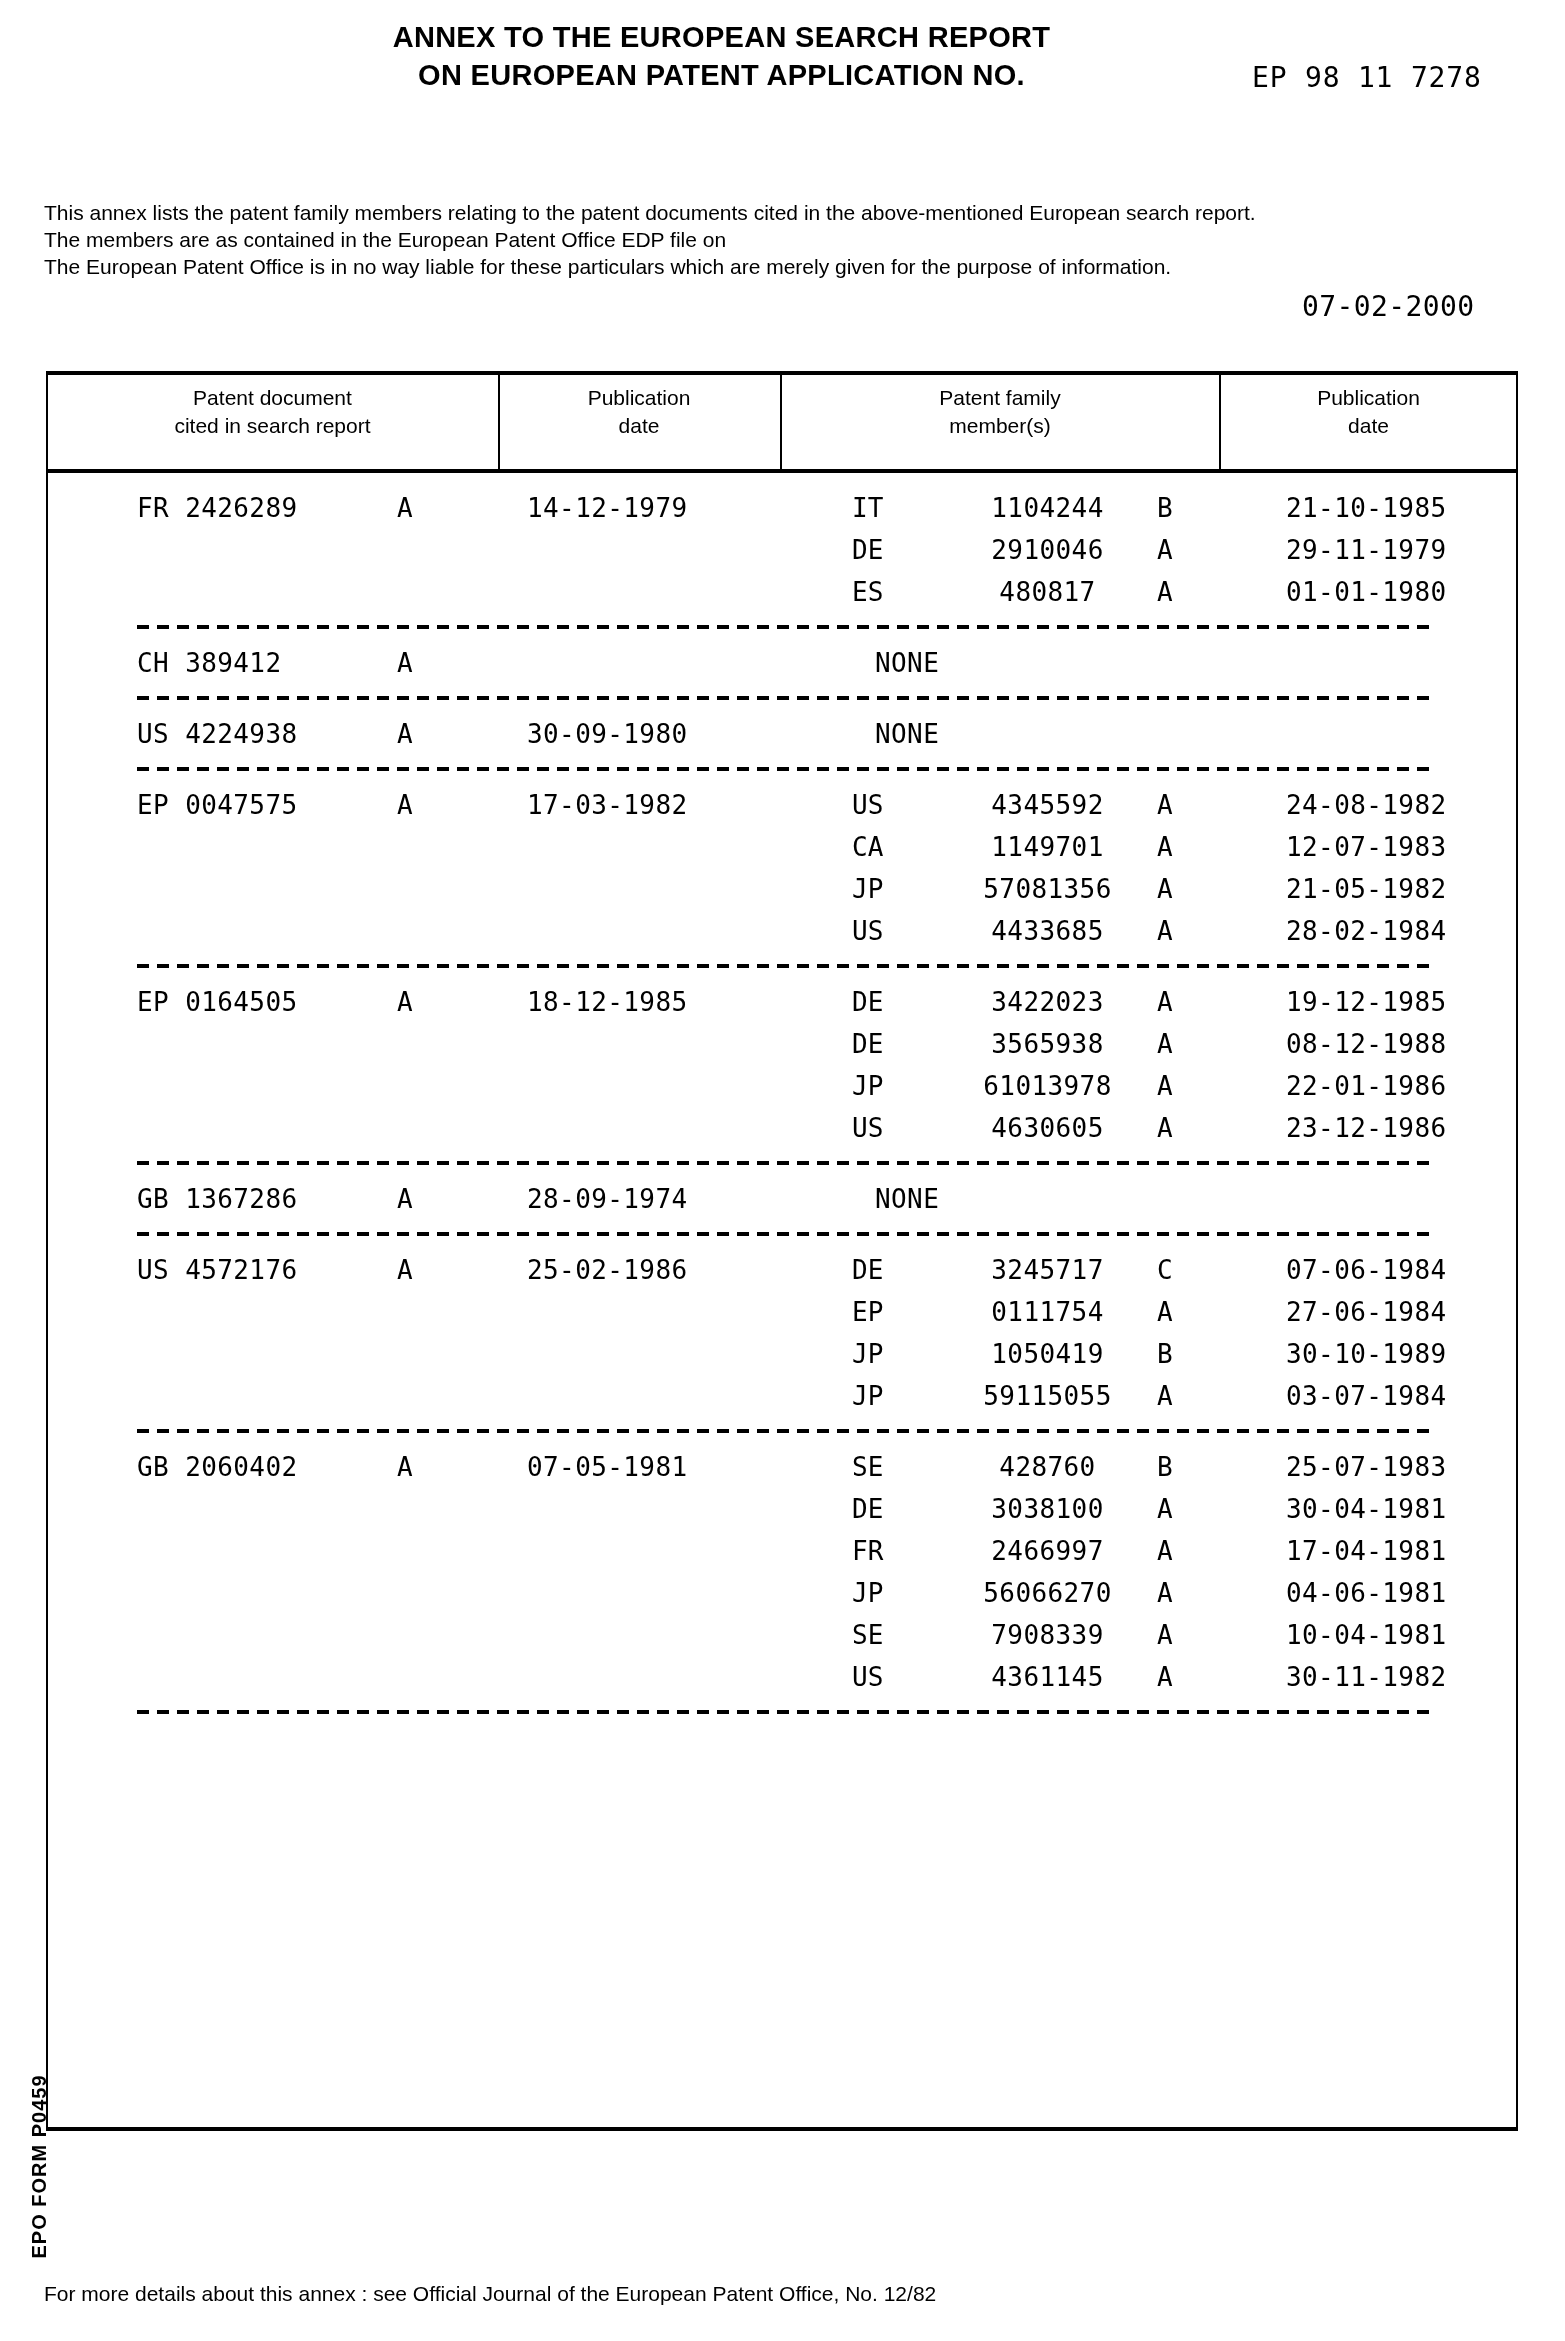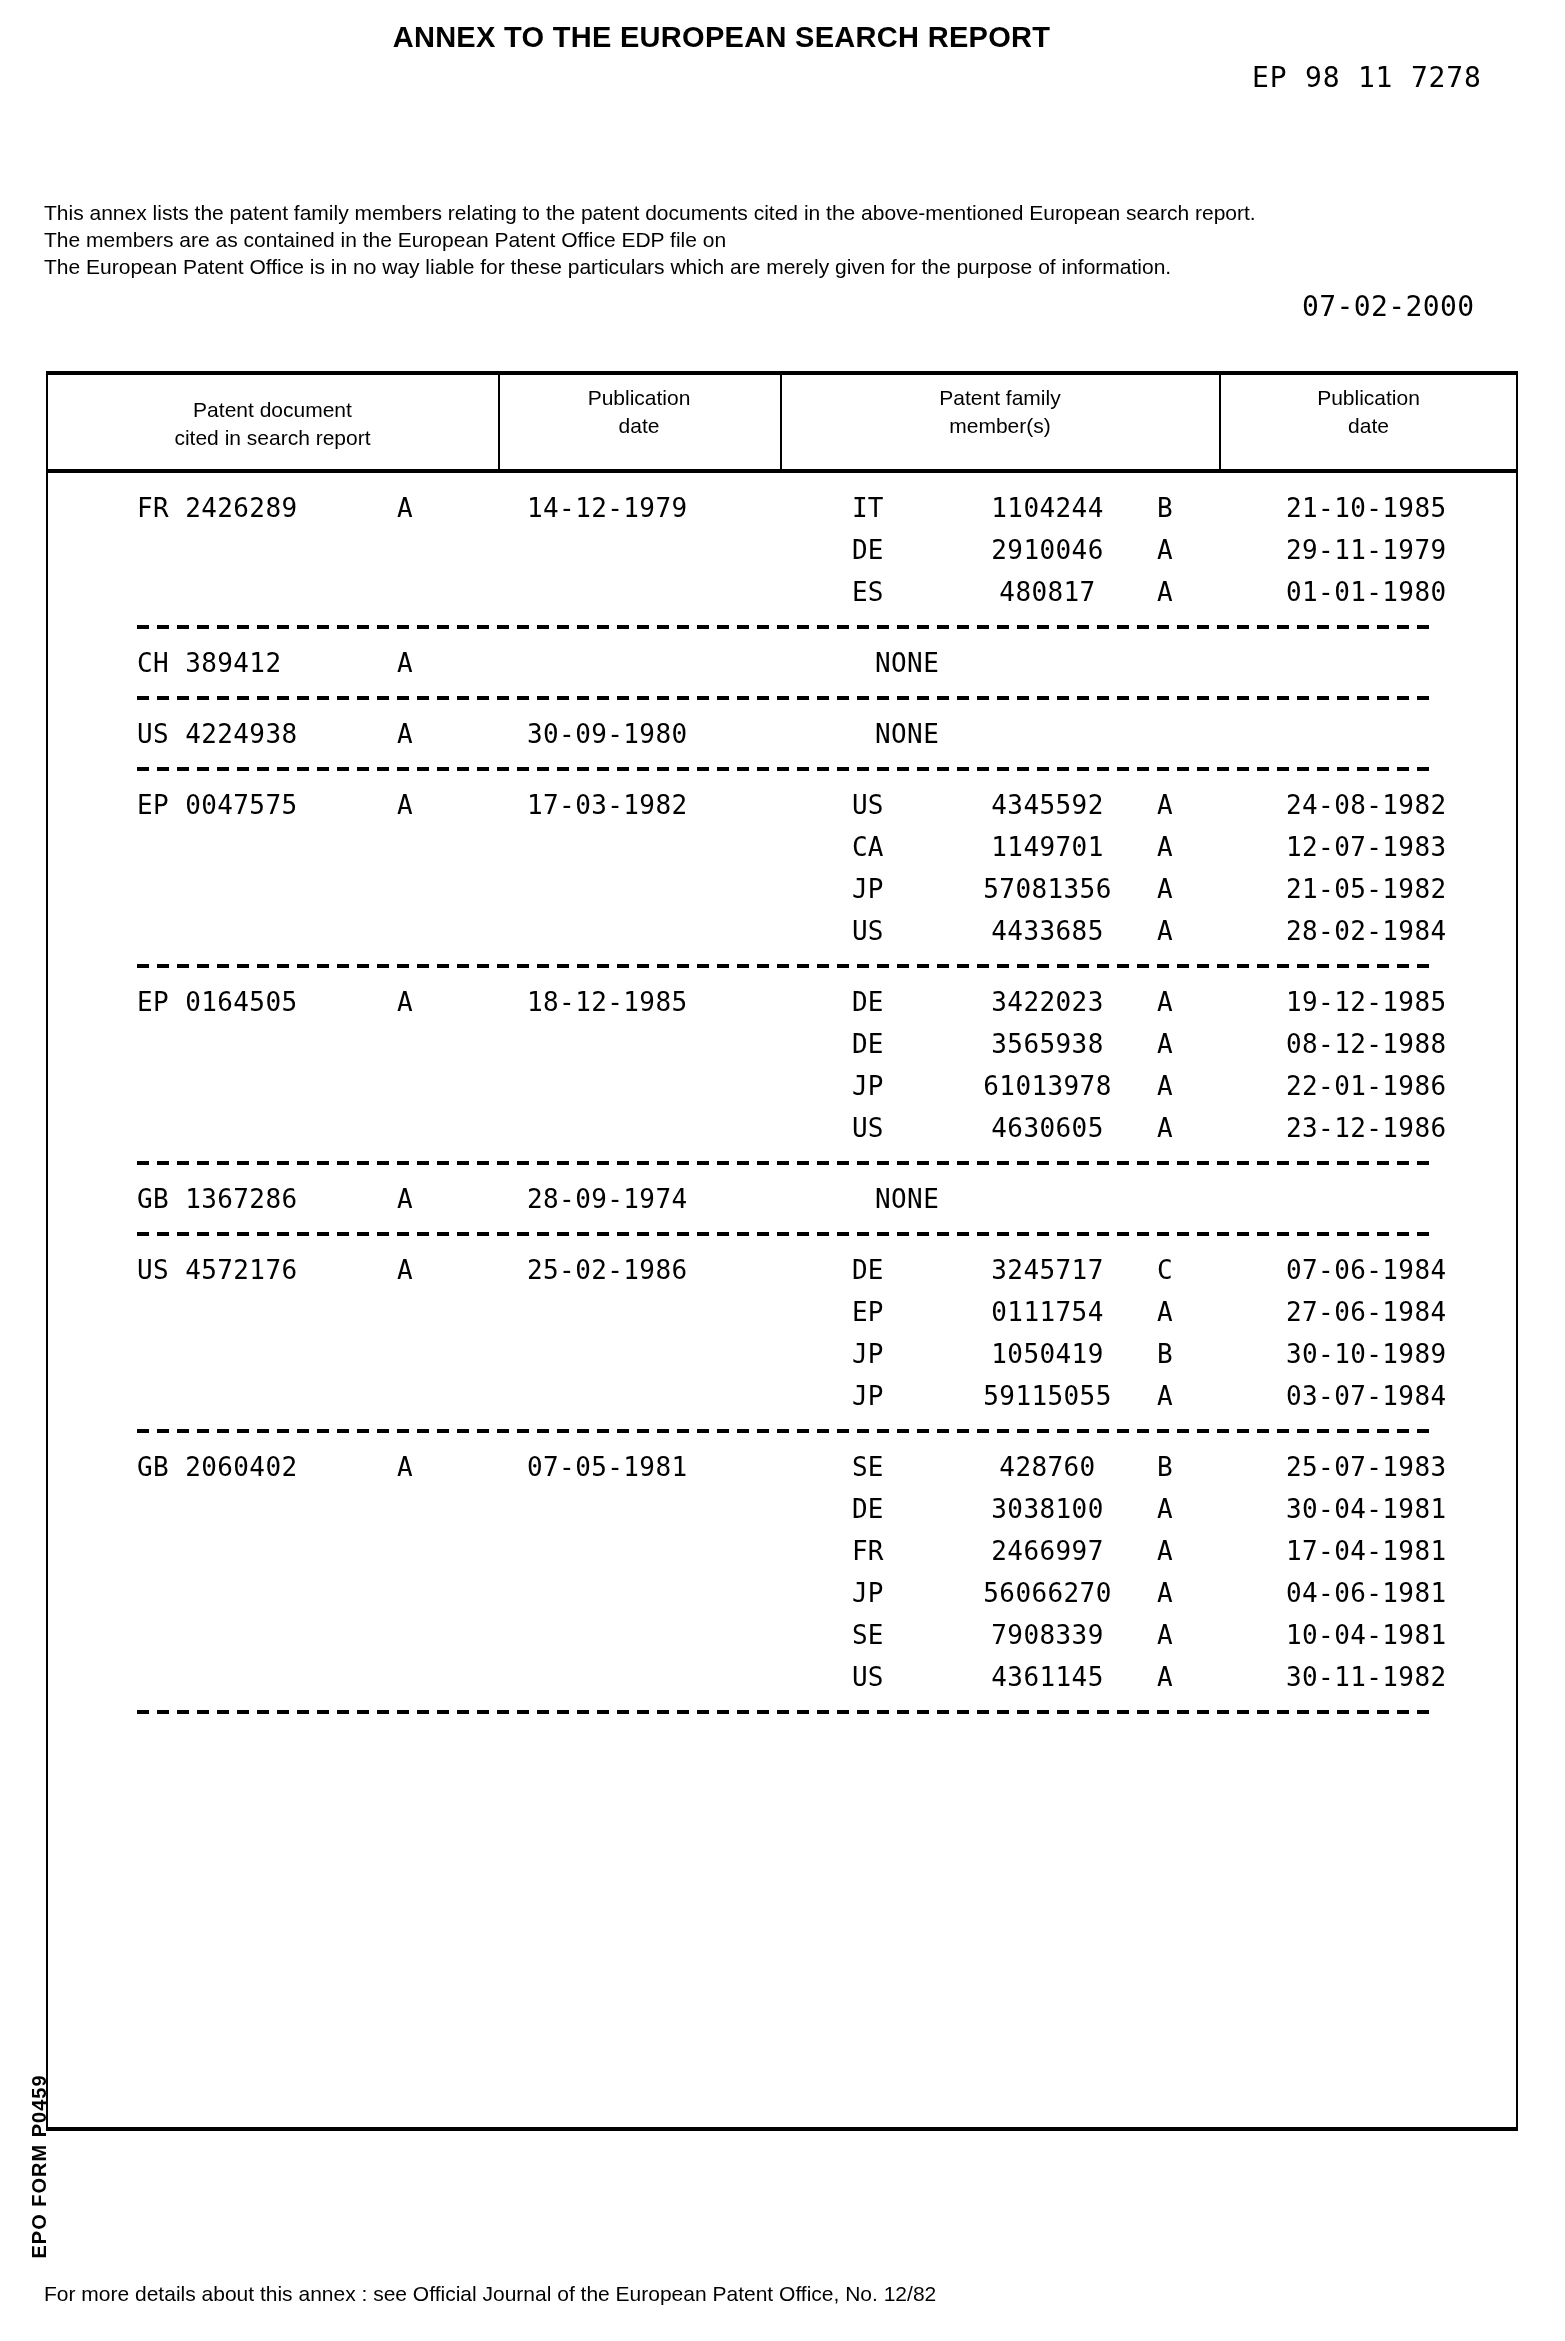--- a/index.html
+++ b/index.html
@@ -123,21 +123,21 @@
 
   
   .th {
     position: absolute;
     text-align: center;
     font-family: "Liberation Sans", sans-serif;
     font-size: 21px;
     line-height: 28px;
     top: 384px;
   }
-  #th-0 { left: 48px;   width: 449px; margin-top: 12px; }
+  #th-0 { left: 48px;   width: 449px; }
   #th-1 { left: 499px;  width: 280px; }
   #th-2 { left: 781px;  width: 438px; }
   #th-3 { left: 1221px; width: 295px; }
 
   
   #tbody {
     position: absolute;
     left: 46px;
     top: 474px;
     width: 1472px;
@@ -242,20 +242,21 @@
     font-size: 21px;
     white-space: nowrap;
   }
 </style>
 </head>
 <body>
 
 <div id="header">
   <div id="title-block">
     <div class="title-line">ANNEX TO THE EUROPEAN SEARCH REPORT</div>
+    <div class="title-line">ON EUROPEAN PATENT APPLICATION NO.</div>
   </div>
   <div id="app-no">EP 98 11 7278</div>
 </div>
 
 <div id="intro">
   <div class="intro-line">This annex lists the patent family members relating to the patent documents cited in the above-mentioned European search report.</div>
   <div class="intro-line">The members are as contained in the European Patent Office EDP file on</div>
   <div class="intro-line">The European Patent Office is in no way liable for these particulars which are merely given for the purpose of information.</div>
 </div>
 <div id="edp-date">07-02-2000</div>

